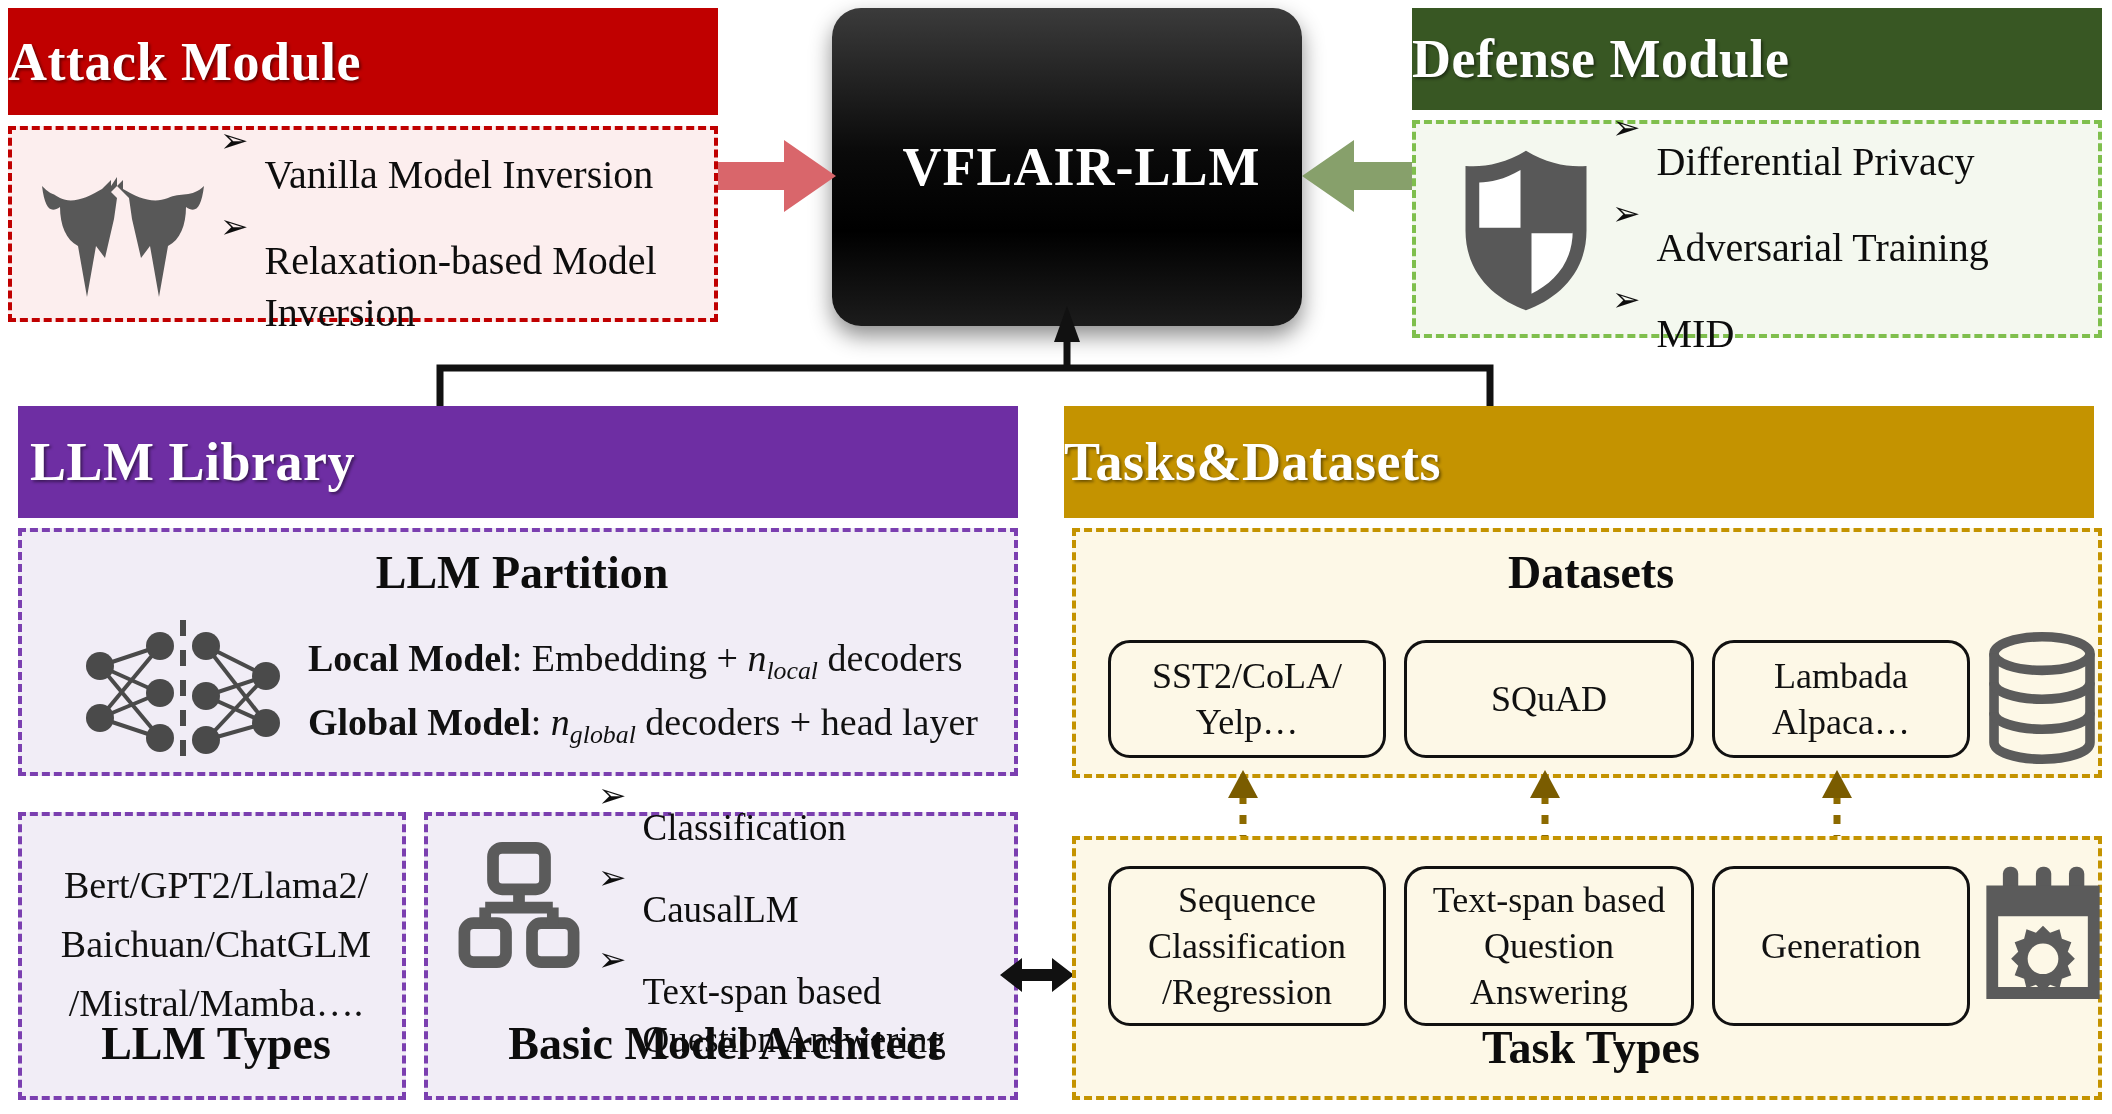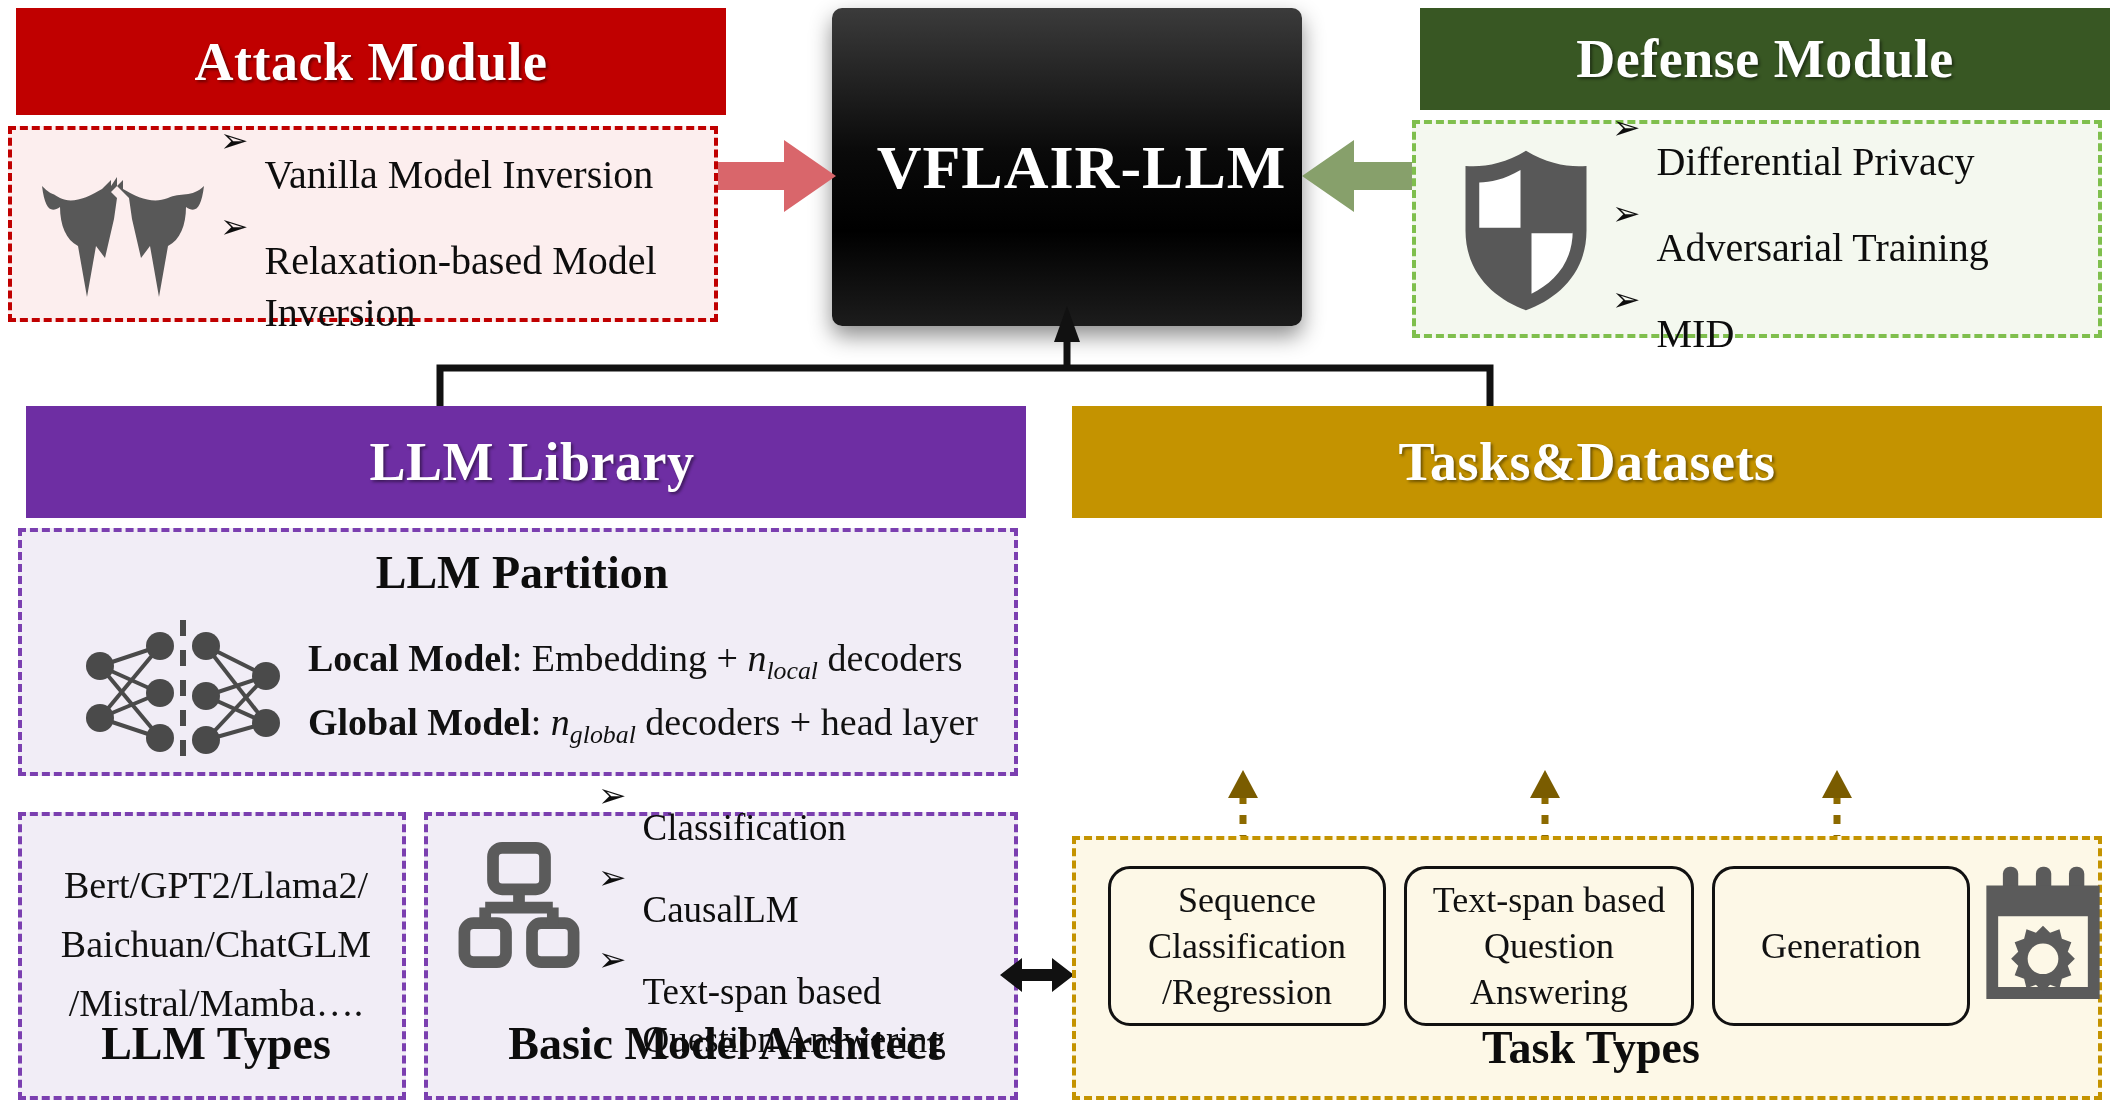--- a/index.html
+++ b/index.html
@@ -2,38 +2,38 @@
 <html><head>
 <meta charset="utf-8">
 <style>
   html,body{margin:0;padding:0;background:#ffffff;}
   body{width:2112px;height:1114px;font-family:"Liberation Serif",serif;overflow:hidden;}
   #stage{position:relative;width:2112px;height:1114px;}
 
   .abs{position:absolute;box-sizing:border-box;}
 
   
-  .hdr{display:flex;align-items:center;justify-content:center;color:#fff;font-weight:bold;
-       text-shadow:2px 2px 3px rgba(0,0,0,.45);letter-spacing:.5px;margin-left:8px;}
+  .hdr{display:flex;align-items:center;color:#fff;font-weight:bold;
+       text-shadow:2px 2px 3px rgba(0,0,0,.45);letter-spacing:.5px;}
   .hdr-attack{background:#C00000;font-size:54px;}
   .hdr-defense{background:#385723;font-size:54px;}
   .hdr-llm{background:#6E2EA3;font-size:54px;padding-left:12px;}
   .hdr-tasks{background:#C49300;font-size:54px;}
 
   
   .panel{box-sizing:border-box;}
   .p-attack{background:#FCEEEE;border:4px dashed #C00000;}
   .p-defense{background:#F4F8EF;border:4px dashed #7FBF4D;}
   .p-llm{background:#F1EDF6;border:4px dashed #7B3FB0;}
   .p-tasks{background:#FDF8E7;border:4px dashed #C49300;}
 
   
   .core{background:linear-gradient(180deg,#3b3b3b 0%,#0a0a0a 45%,#000 70%,#1c1c1c 100%);
-        border-radius:10px;display:flex;align-items:center;justify-content:center;
-        color:#fff;font-weight:bold;font-size:62px;letter-spacing:1px;
+        border-radius:29px;display:flex;align-items:center;justify-content:center;
+        color:#fff;font-weight:bold;font-size:54px;letter-spacing:1px;
         box-shadow:0 10px 22px rgba(0,0,0,.45);padding-left:29px;}
 
   
   .bullets{display:flex;flex-direction:column;justify-content:center;}
   .bullet{display:flex;align-items:flex-start;font-size:40px;color:#0d0d0d;line-height:1.32;}
   .bullet .mark{flex:0 0 auto;margin-right:16px;font-size:34px;line-height:1.45;}
   .bullet .txt{flex:1 1 auto;margin-top:33px;}
 
   
   .rbox{border:3px solid #111;border-radius:22px;background:#FDF8E7;
@@ -223,20 +223,38 @@
   <div class="abs" style="left:1000px;top:952px;width:74px;height:46px;">
     <svg viewBox="0 0 74 46" width="74" height="46">
       <path fill="#111" d="M0 23 L22 6 V17 H52 V6 L74 23 L52 40 V29 H22 V40 Z"></path>
     </svg>
   </div>
 
   <div class="abs hdr hdr-tasks" style="left:1064px;top:406px;width:1030px;height:112px;">
     <span>Tasks&amp;Datasets</span>
   </div>
 
+  <div class="abs panel p-tasks" style="left:1072px;top:528px;width:1030px;height:250px;">
+    <div class="abs sub-title" style="left:0;top:14px;width:1030px;">Datasets</div>
+
+    <div class="abs rbox" style="left:32px;top:108px;width:278px;height:118px;">SST2/CoLA/ Yelp…</div>
+    <div class="abs rbox" style="left:328px;top:108px;width:290px;height:118px;">SQuAD</div>
+    <div class="abs rbox" style="left:636px;top:108px;width:258px;height:118px;">Lambada Alpaca…</div>
+
+    <div class="abs" style="left:906px;top:100px;width:120px;height:132px;">
+      <svg viewBox="0 0 100 110" width="120" height="132" aria-hidden="true">
+        <g fill="none" stroke="#5b5b5b" stroke-width="8">
+          <ellipse cx="50" cy="18" rx="40" ry="14"></ellipse>
+          <path d="M10 18 L10 92 C10 100 28 106 50 106 C72 106 90 100 90 92 L90 18"></path>
+          <path d="M10 42 C10 50 28 56 50 56 C72 56 90 50 90 42"></path>
+          <path d="M10 67 C10 75 28 81 50 81 C72 81 90 75 90 67"></path>
+        </g>
+      </svg>
+    </div>
+  </div>
 
   <div class="abs" style="left:1072px;top:770px;width:1030px;height:74px;">
     <svg viewBox="0 0 1030 74" width="1030" height="74">
       <g stroke="#8C6A00" stroke-width="7" stroke-dasharray="9 11" fill="none">
         <line x1="171" y1="74" x2="171" y2="22"></line>
         <line x1="473" y1="74" x2="473" y2="22"></line>
         <line x1="765" y1="74" x2="765" y2="22"></line>
       </g>
       <g fill="#7A5C00">
         <path d="M171 0 L156 28 L186 28 Z"></path>

